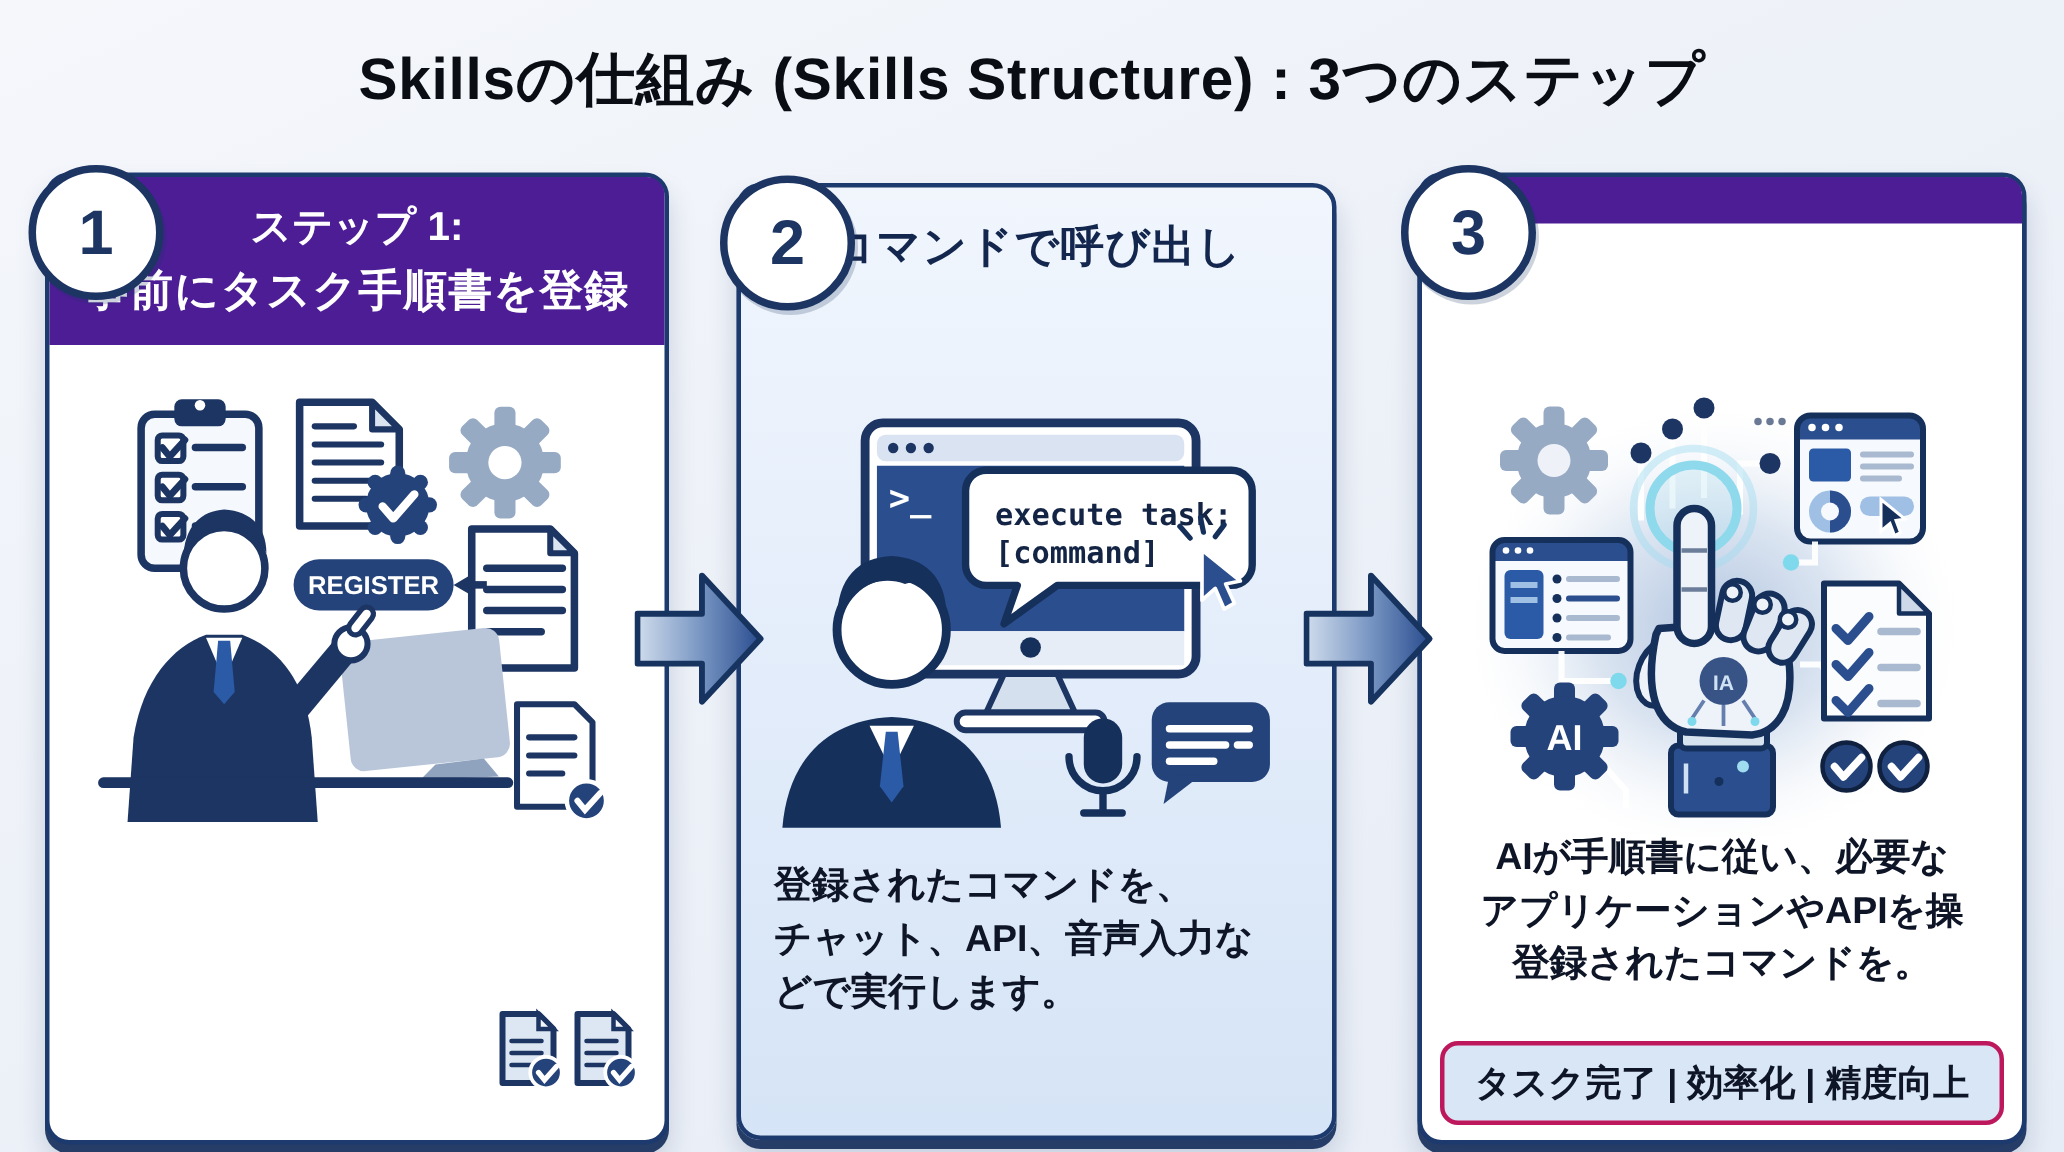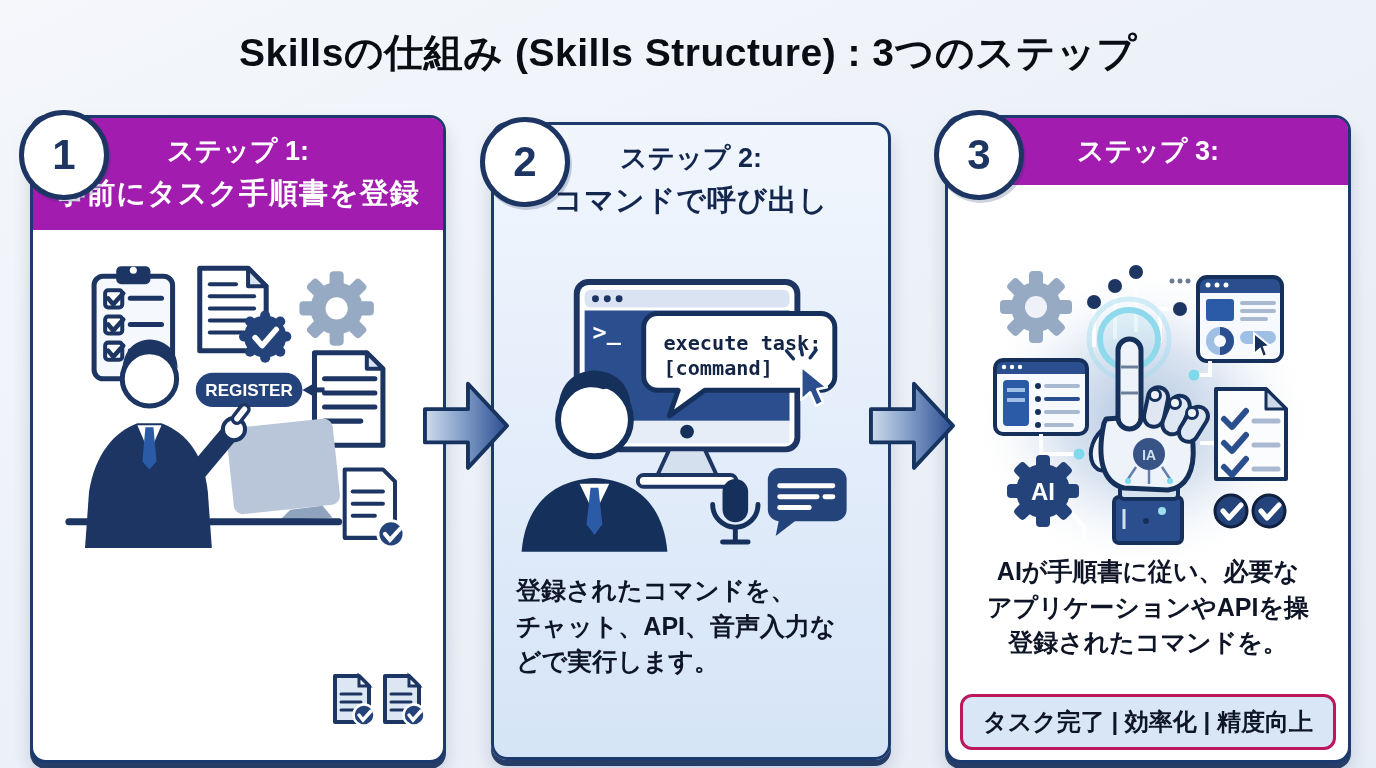--- a/index.html
+++ b/index.html
@@ -12,21 +12,21 @@
     box-shadow:0 6px 0 rgba(23,48,92,.92),0 12px 18px rgba(23,48,92,.18);}
   .card1{left:30px;top:115px;width:410px;height:642px;}
   .card2{left:491px;top:122px;width:394px;height:632px;
     background:linear-gradient(180deg,#f1f6fd 0%,#e2ecfa 55%,#d5e4f6 100%);}
   .card3{left:945px;top:115px;width:400px;height:642px;}
   .num{position:absolute;left:-14px;top:-8px;width:80px;height:80px;border-radius:50%;
     background:#fff;border:5px solid #1c3562;color:#1c3562;display:flex;align-items:center;
     justify-content:center;font-size:42px;font-weight:800;z-index:3;
     box-shadow:2px 3px 0 rgba(28,53,98,.22);}
   .hdr{text-align:center;padding:15px 6px 16px;border-radius:12px 12px 0 0;}
-  .hdr-dark{background:#a21caf;color:#fff;}
+  .hdr-dark{background:#4c1d95;color:#fff;}
   .hdr-light{color:#13264d;}
   .hl1{font-size:27px;font-weight:800;}
   .hl2{font-size:29px;font-weight:800;margin-top:5px;letter-spacing:1px;}
   .illus{position:absolute;top:128px;left:0;right:0;height:312px;}
   .illus svg{display:block;width:100%;height:100%;}
   .desc{position:absolute;top:448px;left:0;right:0;margin:0;padding:0 22px;
     font-size:25px;font-weight:800;line-height:1.42;color:#0e1526;white-space:pre-line;}
   .card3 .desc{top:436px;text-align:center;padding:0 10px;}
   .docicons{position:absolute;right:16px;top:552px;width:96px;height:58px;}
   .badge{position:absolute;left:12px;right:12px;bottom:10px;height:50px;background:#d8e6f6;
@@ -200,21 +200,20 @@
         </defs>
       <polygon points="2,38 46,38 46,12 86,55 46,98 46,72 2,72" fill="url(#ag1)" stroke="#17335f" stroke-width="4" stroke-linejoin="round"></polygon>
     </svg>
   </div>
 
   <section class="card card2">
     <div class="num">
       <span>2</span>
     </div>
     <header class="hdr hdr-light">
-      <div class="hl1">ステップ 2:</div>
       <div class="hl2">コマンドで呼び出し</div>
     </header>
 
     <div class="illus">
       <svg viewBox="0 0 400 310" preserveAspectRatio="xMidYMid meet">
 
         <g>
           <rect x="84" y="26" width="224" height="170" rx="12" fill="#fff" stroke="#1c3562" stroke-width="6"></rect>
           <rect x="92" y="34" width="208" height="18" rx="6" fill="#d9e3f1"></rect>
           <circle cx="103" cy="43" r="3.5" fill="#1c3562"></circle>
@@ -287,21 +286,20 @@
         </defs>
       <polygon points="2,38 46,38 46,12 86,55 46,98 46,72 2,72" fill="url(#ag2)" stroke="#17335f" stroke-width="4" stroke-linejoin="round"></polygon>
     </svg>
   </div>
 
   <section class="card card3">
     <div class="num">
       <span>3</span>
     </div>
     <header class="hdr hdr-dark">
-      <div class="hl1">ステップ 3:</div>
     </header>
 
     <div class="illus">
       <svg viewBox="0 0 400 310" preserveAspectRatio="xMidYMid meet">
         <defs>
           <radialGradient id="glow3" cx="50%" cy="50%" r="50%">
             <stop offset="0" stop-color="#7f9ecb" stop-opacity=".62"></stop>
             <stop offset=".5" stop-color="#a9c0de" stop-opacity=".42"></stop>
             <stop offset="1" stop-color="#eef2f8" stop-opacity="0"></stop>
           </radialGradient>

